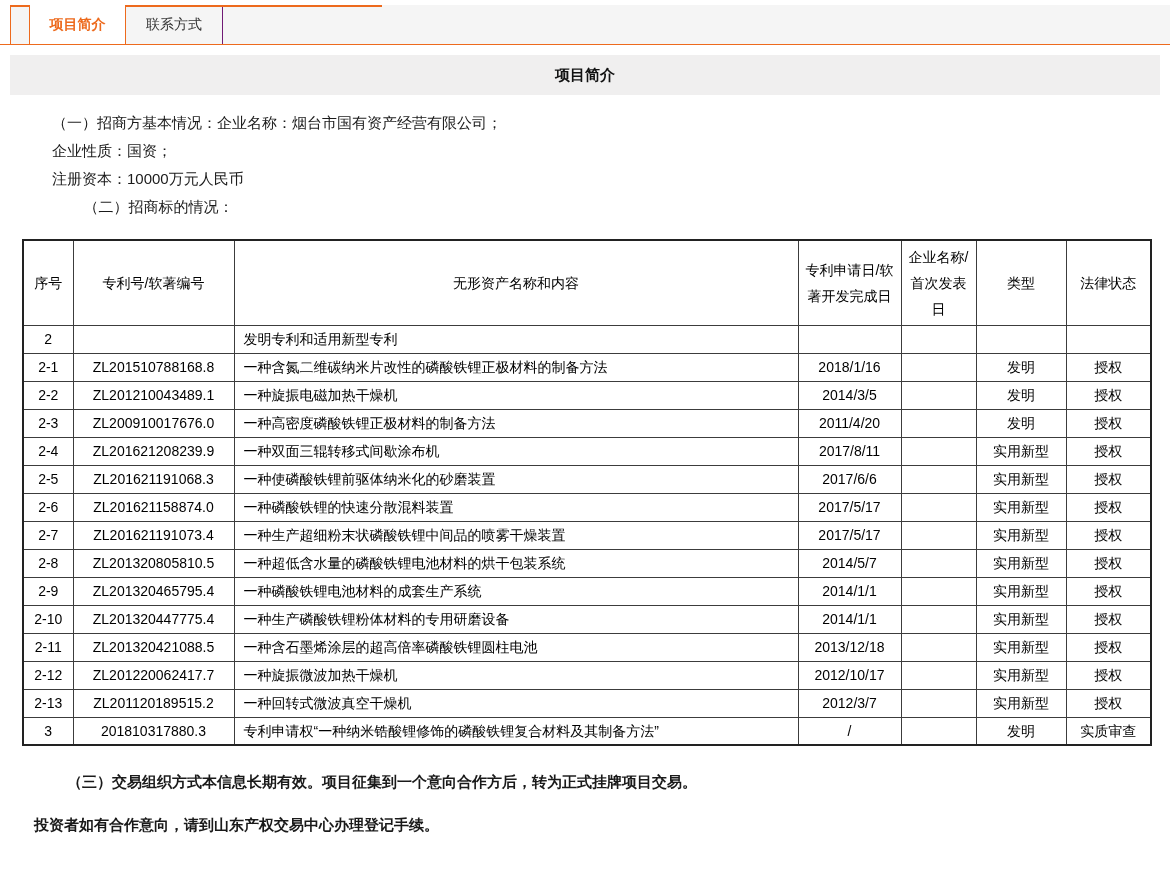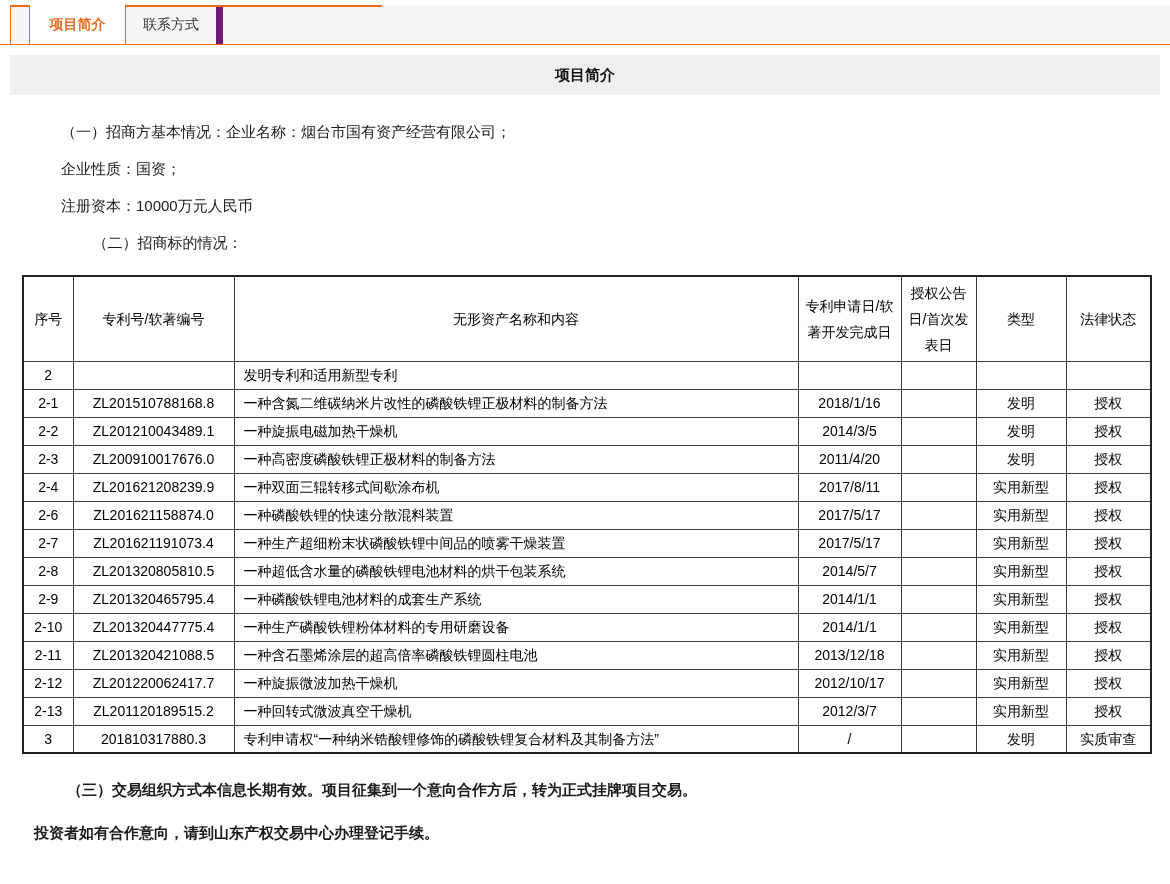--- a/index.html
+++ b/index.html
@@ -48,39 +48,39 @@
     margin-left:18px;
     margin-bottom:-1px;
     background:#ffffff;
     border-left:1px solid var(--accent);
     border-right:1px solid var(--accent);
     color:var(--accent);
     font-weight:bold;
     z-index:2;
   }
   .tab.inactive{
-    border-right:7px solid #701a75;
+    border-right:1px solid #701a75;
   }
 
   
   .section-title{
     margin:10px 10px 0 10px;
     height:40px;
     background:var(--titlebar-bg);
     display:flex;align-items:center;justify-content:center;
     font-size:15px;font-weight:bold;color:#111;
   }
 
   
   .content{
     padding:13px 15px 0 18px;
     font-size:15px;
     line-height:27px;
   }
-  .content p{margin:10px;}
+  .content p{margin:1px;}
   .indent-2{text-indent:2.2em;}
   .indent-4{text-indent:4.3em;}
 
   
   table.assets{
     margin:19px 0 0 4px;
     width:1128px;
     border-collapse:collapse;
     table-layout:fixed;
     border:2px solid #222;
@@ -146,21 +146,21 @@
         <col style="width:75px">
         <col style="width:90px">
         <col style="width:85px">
     </colgroup>
     <thead>
       <tr>
         <th>序号</th>
         <th>专利号/软著编号</th>
         <th>无形资产名称和内容</th>
         <th>专利申请日/软著开发完成日</th>
-        <th>授权公告日/首次发表日</th>
+        <th>企业名称/首次发表日</th>
         <th>类型</th>
         <th>法律状态</th>
       </tr>
     </thead>
     <tbody>
         <tr>
           <td>2</td>
           <td></td>
           <td>发明专利和适用新型专利</td>
           <td></td>
@@ -198,20 +198,29 @@
         <tr>
           <td>2-4</td>
           <td>ZL201621208239.9</td>
           <td>一种双面三辊转移式间歇涂布机</td>
           <td>2017/8/11</td>
           <td></td>
           <td>实用新型</td>
           <td>授权</td>
         </tr>
         <tr>
+          <td>2-5</td>
+          <td>ZL201621191068.3</td>
+          <td>一种使磷酸铁锂前驱体纳米化的砂磨装置</td>
+          <td>2017/6/6</td>
+          <td></td>
+          <td>实用新型</td>
+          <td>授权</td>
+        </tr>
+        <tr>
           <td>2-6</td>
           <td>ZL201621158874.0</td>
           <td>一种磷酸铁锂的快速分散混料装置</td>
           <td>2017/5/17</td>
           <td></td>
           <td>实用新型</td>
           <td>授权</td>
         </tr>
         <tr>
           <td>2-7</td>

